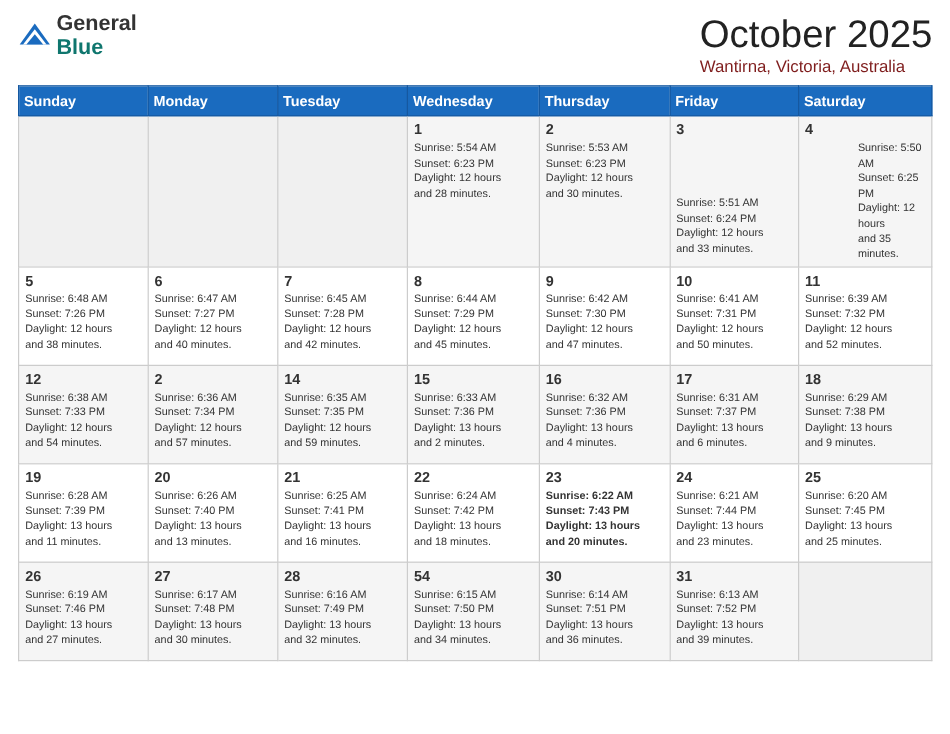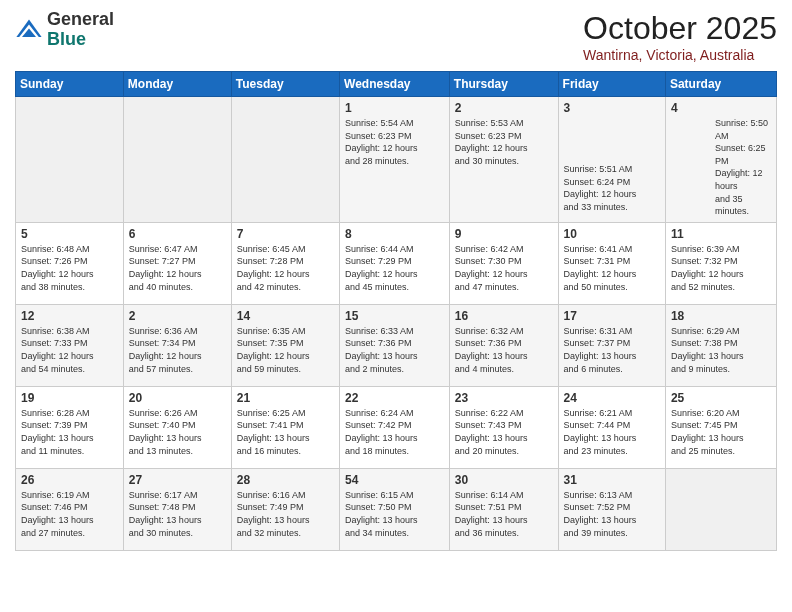--- a/index.html
+++ b/index.html
@@ -297,21 +297,21 @@
           </td>
           <td>
             <span class="day-number">22</span>
             <div class="day-info" style="white-space: pre-line;">Sunrise: 6:24 AM
 Sunset: 7:42 PM
 Daylight: 13 hours
 and 18 minutes.</div>
           </td>
           <td>
             <span class="day-number">23</span>
-            <div class="day-info" style="white-space: pre-line;">Sunrise: 6:22 AM
+            <div class="day-info" style="white-space: pre-line; font-weight: bold;">Sunrise: 6:22 AM
 Sunset: 7:43 PM
 Daylight: 13 hours
 and 20 minutes.</div>
           </td>
           <td>
             <span class="day-number">24</span>
             <div class="day-info" style="white-space: pre-line;">Sunrise: 6:21 AM
 Sunset: 7:44 PM
 Daylight: 13 hours
 and 23 minutes.</div>

